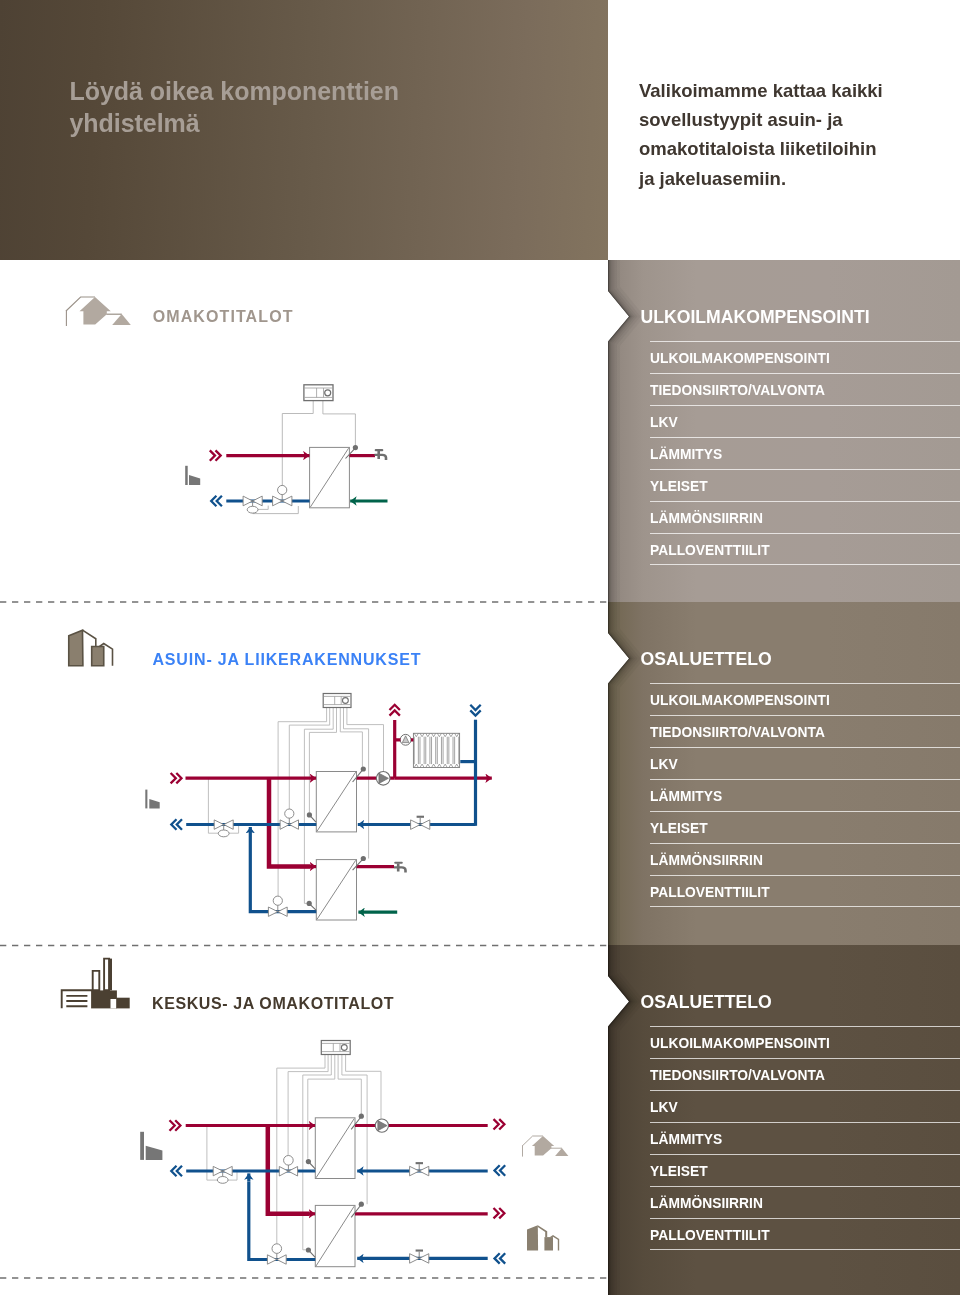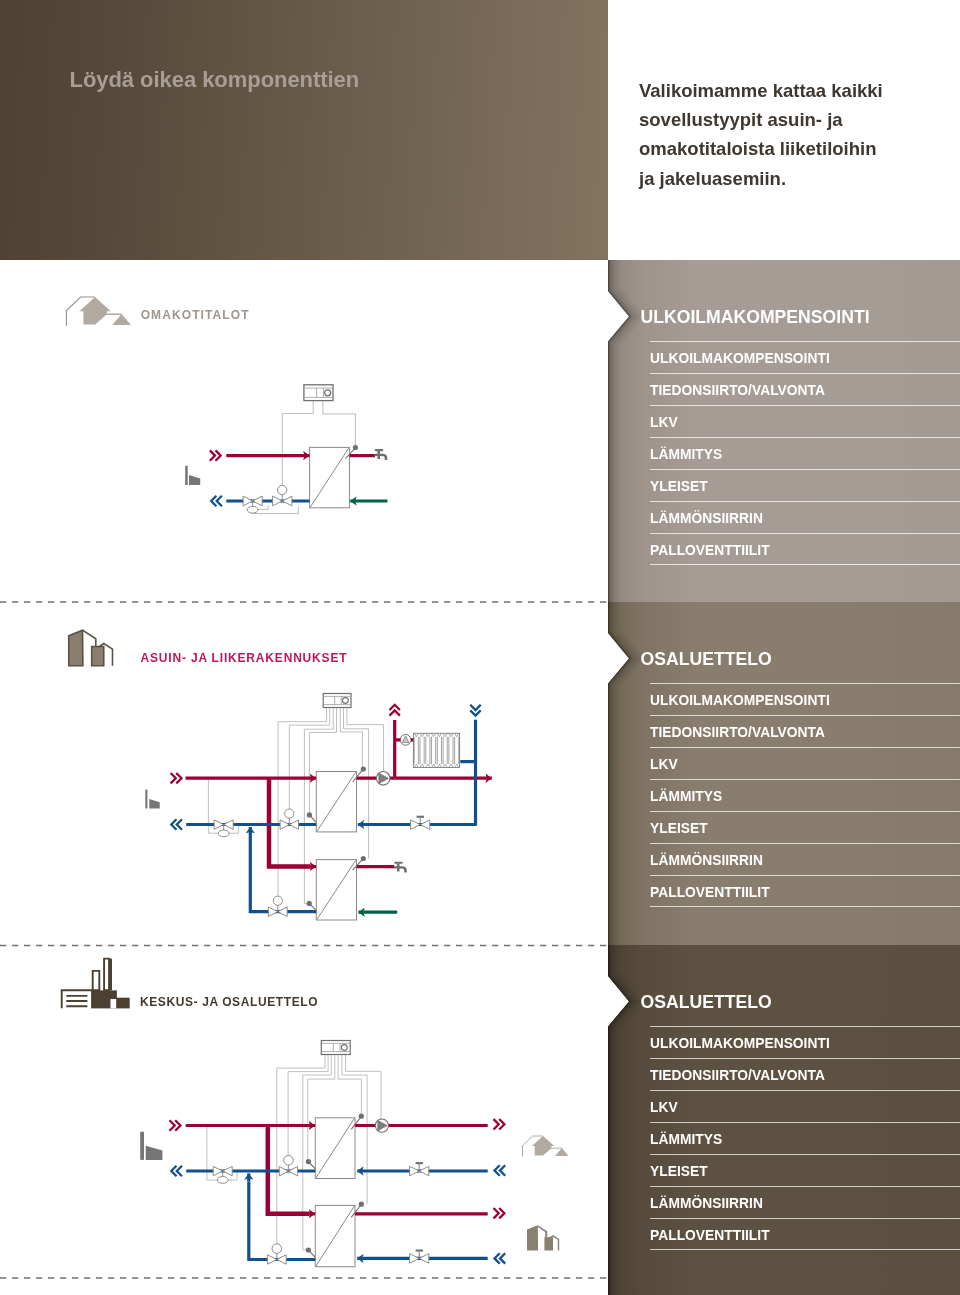--- a/index.html
+++ b/index.html
@@ -4,50 +4,51 @@
 <title>Brochure page</title>
 <style>
   html,body{margin:0;padding:0;}
   body{width:960px;height:1295px;background:#ffffff;font-family:"Liberation Sans",sans-serif;overflow:hidden;position:relative;}
   .page{position:absolute;left:0;top:0;width:960px;height:1295px;overflow:hidden;background:#fff;}
   svg{display:block;}
 
   
   .hdr-brown{position:absolute;left:0;top:0;width:608px;height:260px;
     background:linear-gradient(93deg,#4e4234 0%,#554838 16%,#685b4a 52%,#7b6c5b 85%,#83745f 100%);}
-  .hdr-title{position:absolute;left:69.5px;top:64px;width:560px;
-    font-size:22px;font-weight:bold;line-height:31.5px;letter-spacing:-0.05px;}
+  .hdr-title{position:absolute;left:69.5px;top:76px;width:560px;
+    font-size:25px;font-weight:bold;line-height:31.5px;letter-spacing:-0.05px;}
   .hdr-title .l1,.hdr-title .l2{color:#a79e96;display:block;}
   .hdr-title .l3{color:#ffffff;display:block;}
   .hdr-intro{position:absolute;left:639px;top:76px;width:250px;
     font-size:18.5px;font-weight:bold;line-height:29.2px;color:#3f3730;}
 
   
   .panel{position:absolute;left:608px;width:352px;}
   .panel-title{position:absolute;left:32.5px;font-size:17.6px;font-weight:bold;color:#fff;
      letter-spacing:0.02px;white-space:nowrap;}
   .rowlist{position:absolute;left:42px;width:320px;text-align:right;}
   .rowlist .row{height:32px;position:relative;box-sizing:border-box;
      border-top:1px solid rgba(255,255,255,0.72);}
   .rowlist .row.last{border-bottom:1px solid rgba(255,255,255,0.72);}
   .rowlist .row span{position:absolute;left:0;top:9px;font-size:13.8px;font-weight:bold;
      color:#fff;letter-spacing:0.02px;white-space:nowrap;}
 
   
-  .sect-label{position:absolute;font-size:12px;font-weight:bold;white-space:nowrap;}
+  .sect-label{position:absolute;font-size:16px;font-weight:bold;white-space:nowrap;margin-left:12px;}
   .diagram{position:absolute;}
 </style>
 </head>
 <body>
 
 <div class="page">
 
   <div class="hdr-brown"></div>
   <div class="hdr-title">
     <span class="l1">Löydä oikea komponenttien</span>
+    <span class="l2">yhdistelmä</span>
   </div>
   <div class="hdr-intro">Valikoimamme kattaa kaikki sovellustyypit asuin- ja omakotitaloista liiketiloihin ja jakeluasemiin.</div>
 
   <svg style="position:absolute;left:608px;top:260px;" width="352" height="1035" viewBox="0 0 352 1035">
     <defs>
       <linearGradient id="g1" gradientUnits="userSpaceOnUse" x1="0" y1="0" x2="352" y2="0">
         <stop offset="0" stop-color="#8e847c"></stop>
           <stop offset="0.10" stop-color="#9e948c"></stop>
         <stop offset="0.25" stop-color="#a69c95"></stop>
           <stop offset="0.62" stop-color="#a69c96"></stop>
@@ -204,22 +205,22 @@
 
   <svg style="position:absolute;left:0;top:0;" width="610" height="1295" viewBox="0 0 610 1295">
     <g stroke="#707070" stroke-width="1.7" fill="none" stroke-dasharray="6.3 5.7">
       <path d="M0,602 H608"></path>
       <path d="M0,945.5 H608"></path>
       <path d="M0,1278 H608"></path>
     </g>
   </svg>
 
   <div class="sect-label" style="left:140.7px;top:307.5px;color:#a0968d;letter-spacing:1.1px;">OMAKOTITALOT</div>
-  <div class="sect-label" style="left:140.5px;top:651px;color:#be185d;letter-spacing:0.82px;">ASUIN- JA LIIKERAKENNUKSET</div>
-  <div class="sect-label" style="left:140px;top:994.5px;color:#453a2d;letter-spacing:0.6px;">KESKUS- JA OSALUETTELO</div>
+  <div class="sect-label" style="left:140.5px;top:651px;color:#3b82f6;letter-spacing:0.82px;">ASUIN- JA LIIKERAKENNUKSET</div>
+  <div class="sect-label" style="left:140px;top:994.5px;color:#453a2d;letter-spacing:0.6px;">KESKUS- JA OMAKOTITALOT</div>
 
   <svg width="0" height="0" style="position:absolute">
     <defs>
       <marker id="ar-red" markerWidth="7" markerHeight="9.4" refX="6.4" refY="4.7" orient="auto" markerUnits="userSpaceOnUse">
         <path d="M0,0 L6.4,4.7 L0,9.4 L1.55,4.7 Z" fill="#9b0033"></path>
       </marker>
       <marker id="ar-blue" markerWidth="7" markerHeight="9.4" refX="6.4" refY="4.7" orient="auto" markerUnits="userSpaceOnUse">
         <path d="M0,0 L6.4,4.7 L0,9.4 L1.55,4.7 Z" fill="#10518d"></path>
       </marker>
       <marker id="ar-green" markerWidth="7" markerHeight="9.4" refX="6.4" refY="4.7" orient="auto" markerUnits="userSpaceOnUse">

